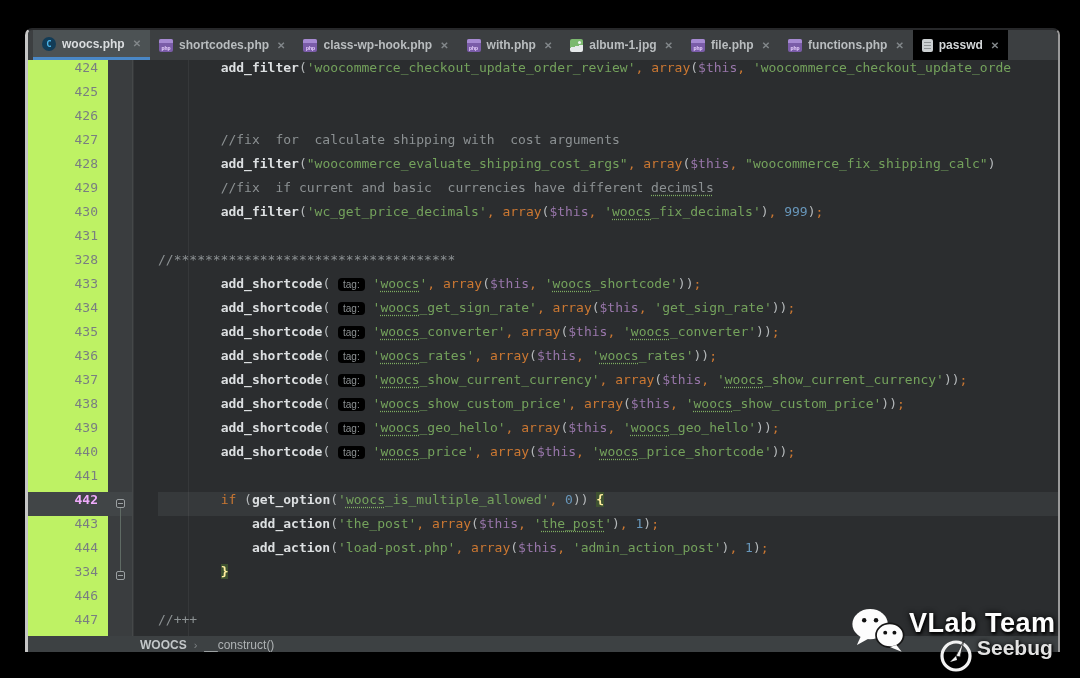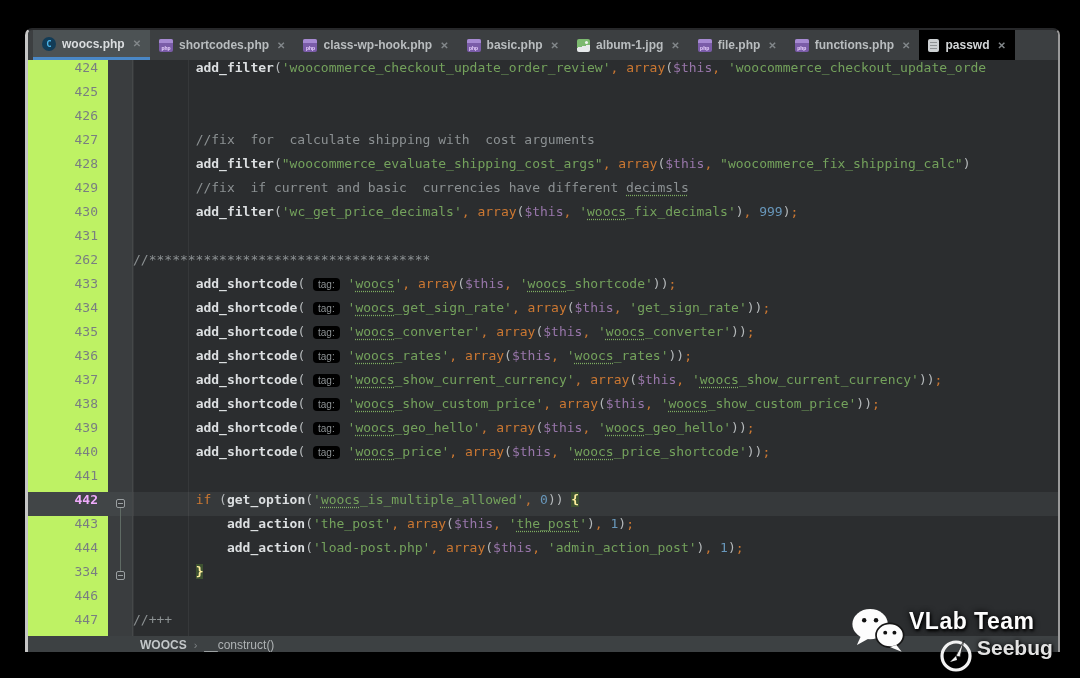--- a/index.html
+++ b/index.html
@@ -44,21 +44,21 @@
 
   
   #editor-area { position:relative; height:576px; background:#2b2d2f; overflow:hidden; }
   .guide { position:absolute; top:0; bottom:0; width:1px; background:rgba(255,255,255,0.055); }
   .row { display:flex; height:24px; line-height:24px; }
   .gcell { width:80px; flex:0 0 auto; background:#bef264; color:#797e81; text-align:right;
     padding-right:10px; font:13px "DejaVu Sans Mono",monospace; }
   .fcell { width:25px; flex:0 0 auto; background:#3a3d3f; border-right:1px solid #454849;
     position:relative; }
   .ccell { flex:1 1 auto; font:13px "DejaVu Sans Mono",monospace; white-space:pre;
-    overflow:hidden; color:#b5b9bb; cursor:text; }
+    overflow:hidden; color:#b5b9bb; cursor:text;margin-left:25px; }
   .row.active .gcell { background:#414547; color:#f0abfc; font-weight:bold; }
   .row.active .fcell { background:#414547; }
   .row.active .ccell { background:#36393b; }
 
   .fold-mark { width:9px; height:9px; border:1px solid #9ba0a2; border-radius:2px;
     margin:7px auto 0; position:relative; background:#3a3d3f; z-index:2; }
   .fold-mark::before { content:""; position:absolute; left:1px; right:1px; top:3px; height:1px; background:#9ba0a2; }
   .fold-vline, .fold-vline-top, .fold-vline-bot { position:absolute; left:50%; width:1px; background:#5f6b64; }
   .fold-vline { top:0; bottom:0; }
   .fold-vline-top { top:0; height:7px; }
@@ -81,21 +81,21 @@
   
   #breadcrumb-bar { height:18px; background:#3d4143; display:flex; align-items:center;
     gap:7px; padding-left:112px; font-size:12px; }
   .crumb-root { color:#c3c7c9; font-weight:bold; }
   .crumb-sep { color:#7f8486; font-size:11px; }
   .crumb-leaf { color:#aeb2b4; }
 
   
   #watermark { position:absolute; left:845px; top:600px; width:230px; height:78px; z-index:10; }
   #wm-wechat { position:absolute; left:5px; top:7px; }
-  #wm-team { position:absolute; left:64px; top:8px; font-size:23px; font-weight:bold; color:#fdfdfd;
+  #wm-team { position:absolute; left:64px; top:8px; font-size:27px; font-weight:bold; color:#fdfdfd;
     letter-spacing:0.5px; text-shadow:0 0 6px rgba(0,0,0,.95), 1px 2px 3px #000; white-space:nowrap; }
   #wm-seebug { position:absolute; left:92px; top:36px; display:flex; gap:2px; }
   #wm-seebug-text { font-size:21px; color:#e3e3e3; font-weight:bold;
     text-shadow:0 0 5px rgba(0,0,0,.95), 1px 1px 2px #000; }
 </style>
 </head>
 <body>
 
 <div id="ide-window">
   <div id="tab-bar">
@@ -109,21 +109,21 @@
         <span>shortcodes.php</span>
         <span class="close">✕</span>
       </div>
       <div class="tab">
         <span class="ficon php-file-icon"></span>
         <span>class-wp-hook.php</span>
         <span class="close">✕</span>
       </div>
       <div class="tab">
         <span class="ficon php-file-icon"></span>
-        <span>basic.php</span>
+        <span>with.php</span>
         <span class="close">✕</span>
       </div>
       <div class="tab">
         <span class="ficon image-file-icon"></span>
         <span>album-1.jpg</span>
         <span class="close">✕</span>
       </div>
       <div class="tab">
         <span class="ficon php-file-icon"></span>
         <span>file.php</span>
@@ -177,21 +177,21 @@
         <div class="gcell">430</div>
         <div class="fcell"></div>
         <div class="ccell"><span class="tk-pun">        </span><span class="tk-fn">add_filter</span><span class="tk-pun">(</span><span class="tk-str">'wc_get_price_decimals'</span><span class="tk-kw">, </span><span class="tk-kw">array</span><span class="tk-pun">(</span><span class="tk-var">$this</span><span class="tk-kw">, </span><span class="tk-str">'</span><span class="tk-stru">woocs</span><span class="tk-str">_fix_decimals'</span><span class="tk-pun">)</span><span class="tk-kw">, </span><span class="tk-num">999</span><span class="tk-pun">)</span><span class="tk-kw">;</span></div>
       </div>
       <div class="row">
         <div class="gcell">431</div>
         <div class="fcell"></div>
         <div class="ccell"></div>
       </div>
       <div class="row">
-        <div class="gcell">262</div>
+        <div class="gcell">328</div>
         <div class="fcell"></div>
         <div class="ccell"><span class="tk-cmt">//************************************</span></div>
       </div>
       <div class="row">
         <div class="gcell">433</div>
         <div class="fcell"></div>
         <div class="ccell"><span class="tk-pun">        </span><span class="tk-fn">add_shortcode</span><span class="tk-pun">( </span><span class="tk-hint">tag:</span><span class="tk-pun"> </span><span class="tk-str">'</span><span class="tk-stru">woocs</span><span class="tk-str">'</span><span class="tk-kw">, </span><span class="tk-kw">array</span><span class="tk-pun">(</span><span class="tk-var">$this</span><span class="tk-kw">, </span><span class="tk-str">'</span><span class="tk-stru">woocs</span><span class="tk-str">_shortcode'</span><span class="tk-pun">))</span><span class="tk-kw">;</span></div>
       </div>
       <div class="row">
         <div class="gcell">434</div>

